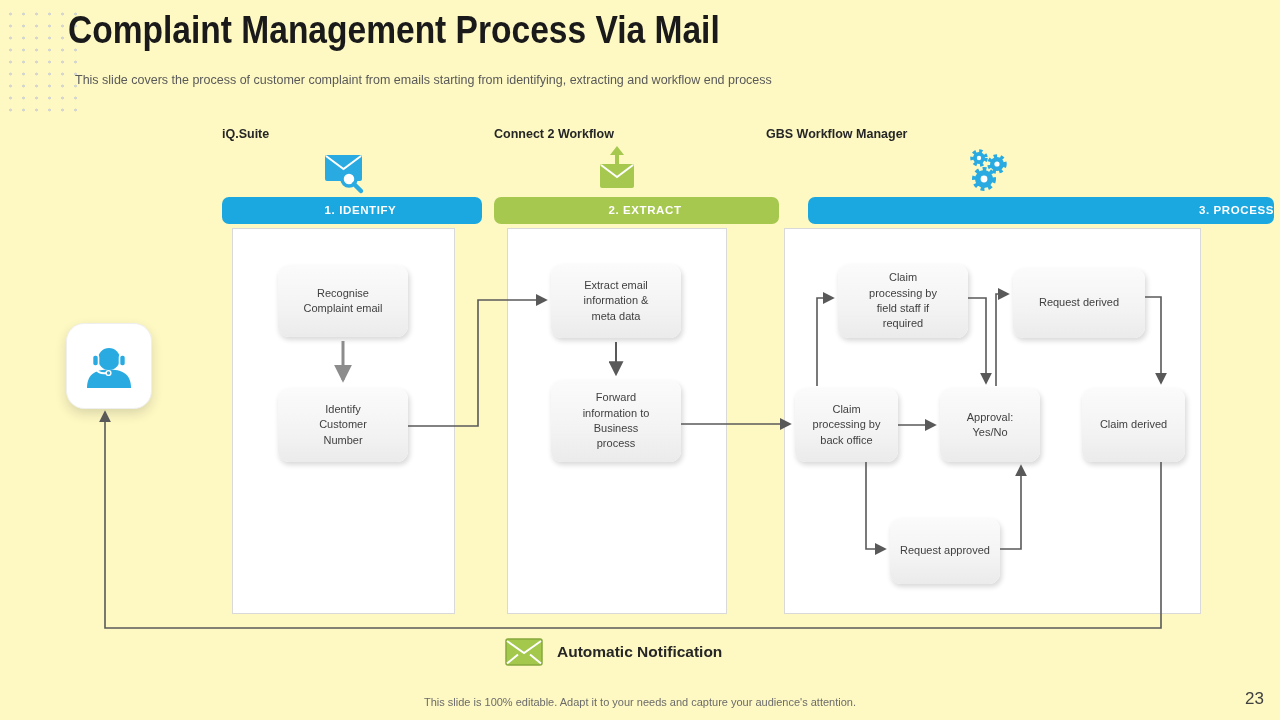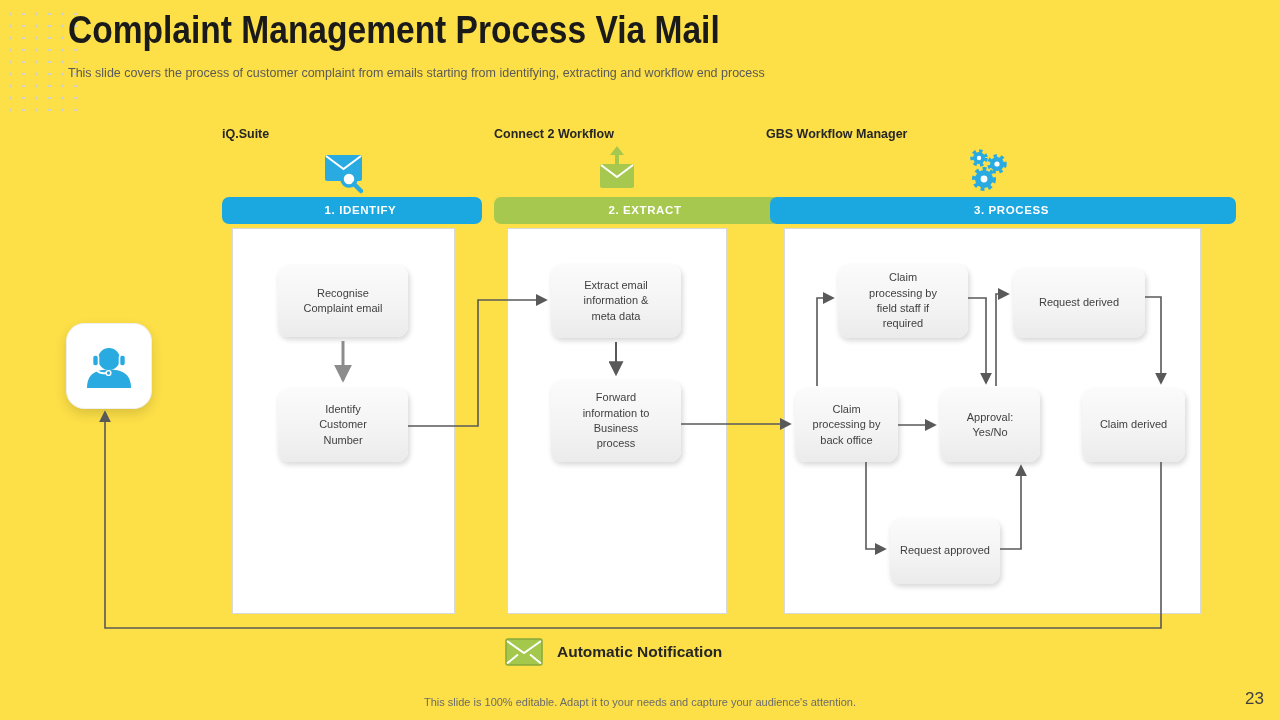--- a/index.html
+++ b/index.html
@@ -1,46 +1,46 @@
 <!DOCTYPE html>
 <html><head>
 <meta charset="utf-8">
 <style>
   html,body{margin:0;padding:0;background:#fff;}
-  .stage{position:relative;width:1280px;height:720px;background:#fde047;overflow:hidden;
+  .stage{position:relative;width:1280px;height:720px;background:#fef9c3;overflow:hidden;
          font-family:"Liberation Sans", sans-serif;}
 
   
   .dots{position:absolute;left:4px;top:8px;width:82px;height:104px;
         background-image:radial-gradient(circle,#d2d2d2 1.4px,transparent 1.6px);
         background-size:13px 12px;opacity:.9;}
 
   
   .title{position:absolute;left:68px;top:8px;margin:0;font-size:39px;font-weight:700;
          color:#1a1a1a;white-space:nowrap;}
   .title span{display:inline-block;transform:scaleX(.86);transform-origin:0 50%;}
-  .subtitle{position:absolute;left:68px;top:66px;margin:0;font-size:12.5px;color:#595959;}
+  .subtitle{position:absolute;left:68px;top:66px;margin:7px;font-size:12.5px;color:#595959;}
 
   
   .tool{position:absolute;top:127px;text-align:left;font-weight:700;font-size:12.5px;color:#262626;}
   .tool.t1{left:222px;width:243px;}
   .tool.t2{left:494px;width:244px;}
   .tool.t3{left:766px;width:449px;}
 
   .colicon{position:absolute;}
   .ic1{left:321px;top:150px;}
   .ic2{left:597px;top:146px;}
   .ic3{left:964px;top:147px;}
 
   
   .banner{position:absolute;top:197px;height:27px;border-radius:7px;color:#fff;
           font-weight:700;font-size:11.5px;letter-spacing:.6px;text-align:center;line-height:27px;padding-left:17px;}
   .bn1{left:222px;width:243px;background:#1BA7E0;}
   .bn2{left:494px;width:268px;background:#A6C84F;}
-  .bn3{left:770px;width:449px;background:#1BA7E0;}
+  .bn3{left:808px;width:449px;background:#1BA7E0;text-align:right;}
 
   
   .lane{position:absolute;top:228px;height:384px;background:#fff;border:1px solid #d9d9d9;}
   .lane.l1{left:232px;width:221px;}
   .lane.l2{left:507px;width:218px;}
   .lane.l3{left:784px;width:415px;}
 
   
   .node{position:absolute;box-sizing:border-box;border-radius:11px;
         background:linear-gradient(180deg,#fbfbfb 0%,#f3f3f3 60%,#ebebeb 100%);

